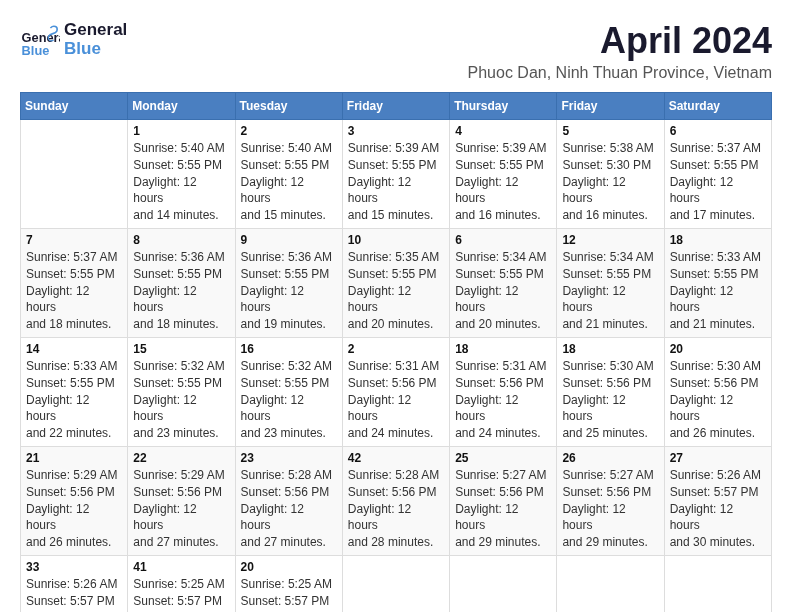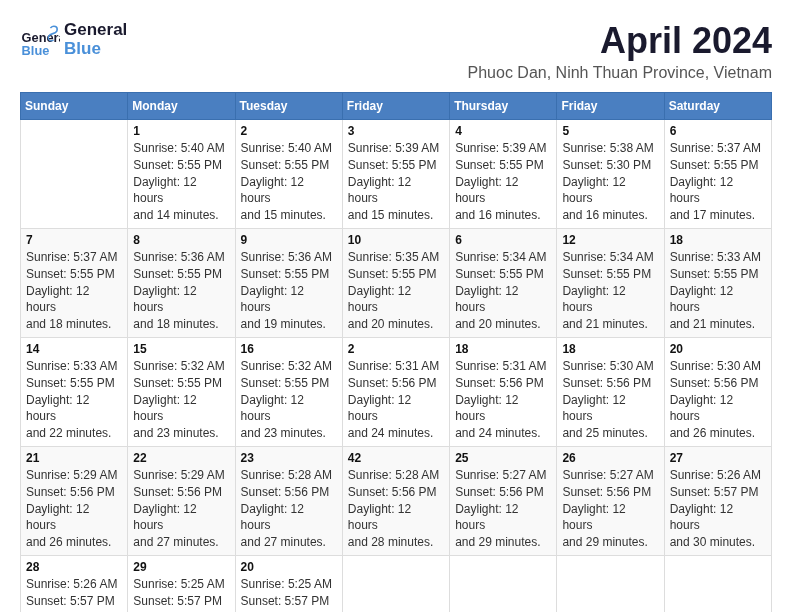--- a/index.html
+++ b/index.html
@@ -307,28 +307,28 @@
         <td>
           <div class="day-number">27</div>
           <div class="day-info" style="white-space: pre-line;">Sunrise: 5:26 AM
 Sunset: 5:57 PM
 Daylight: 12 hours
 and 30 minutes.</div>
         </td>
       </tr>
       <tr>
         <td>
-          <div class="day-number">28</div>
+          <div class="day-number">33</div>
           <div class="day-info" style="white-space: pre-line;">Sunrise: 5:26 AM
 Sunset: 5:57 PM
 Daylight: 12 hours
 and 30 minutes.</div>
         </td>
         <td>
-          <div class="day-number">29</div>
+          <div class="day-number">41</div>
           <div class="day-info" style="white-space: pre-line;">Sunrise: 5:25 AM
 Sunset: 5:57 PM
 Daylight: 12 hours
 and 31 minutes.</div>
         </td>
         <td>
           <div class="day-number">20</div>
           <div class="day-info" style="white-space: pre-line;">Sunrise: 5:25 AM
 Sunset: 5:57 PM
 Daylight: 12 hours

